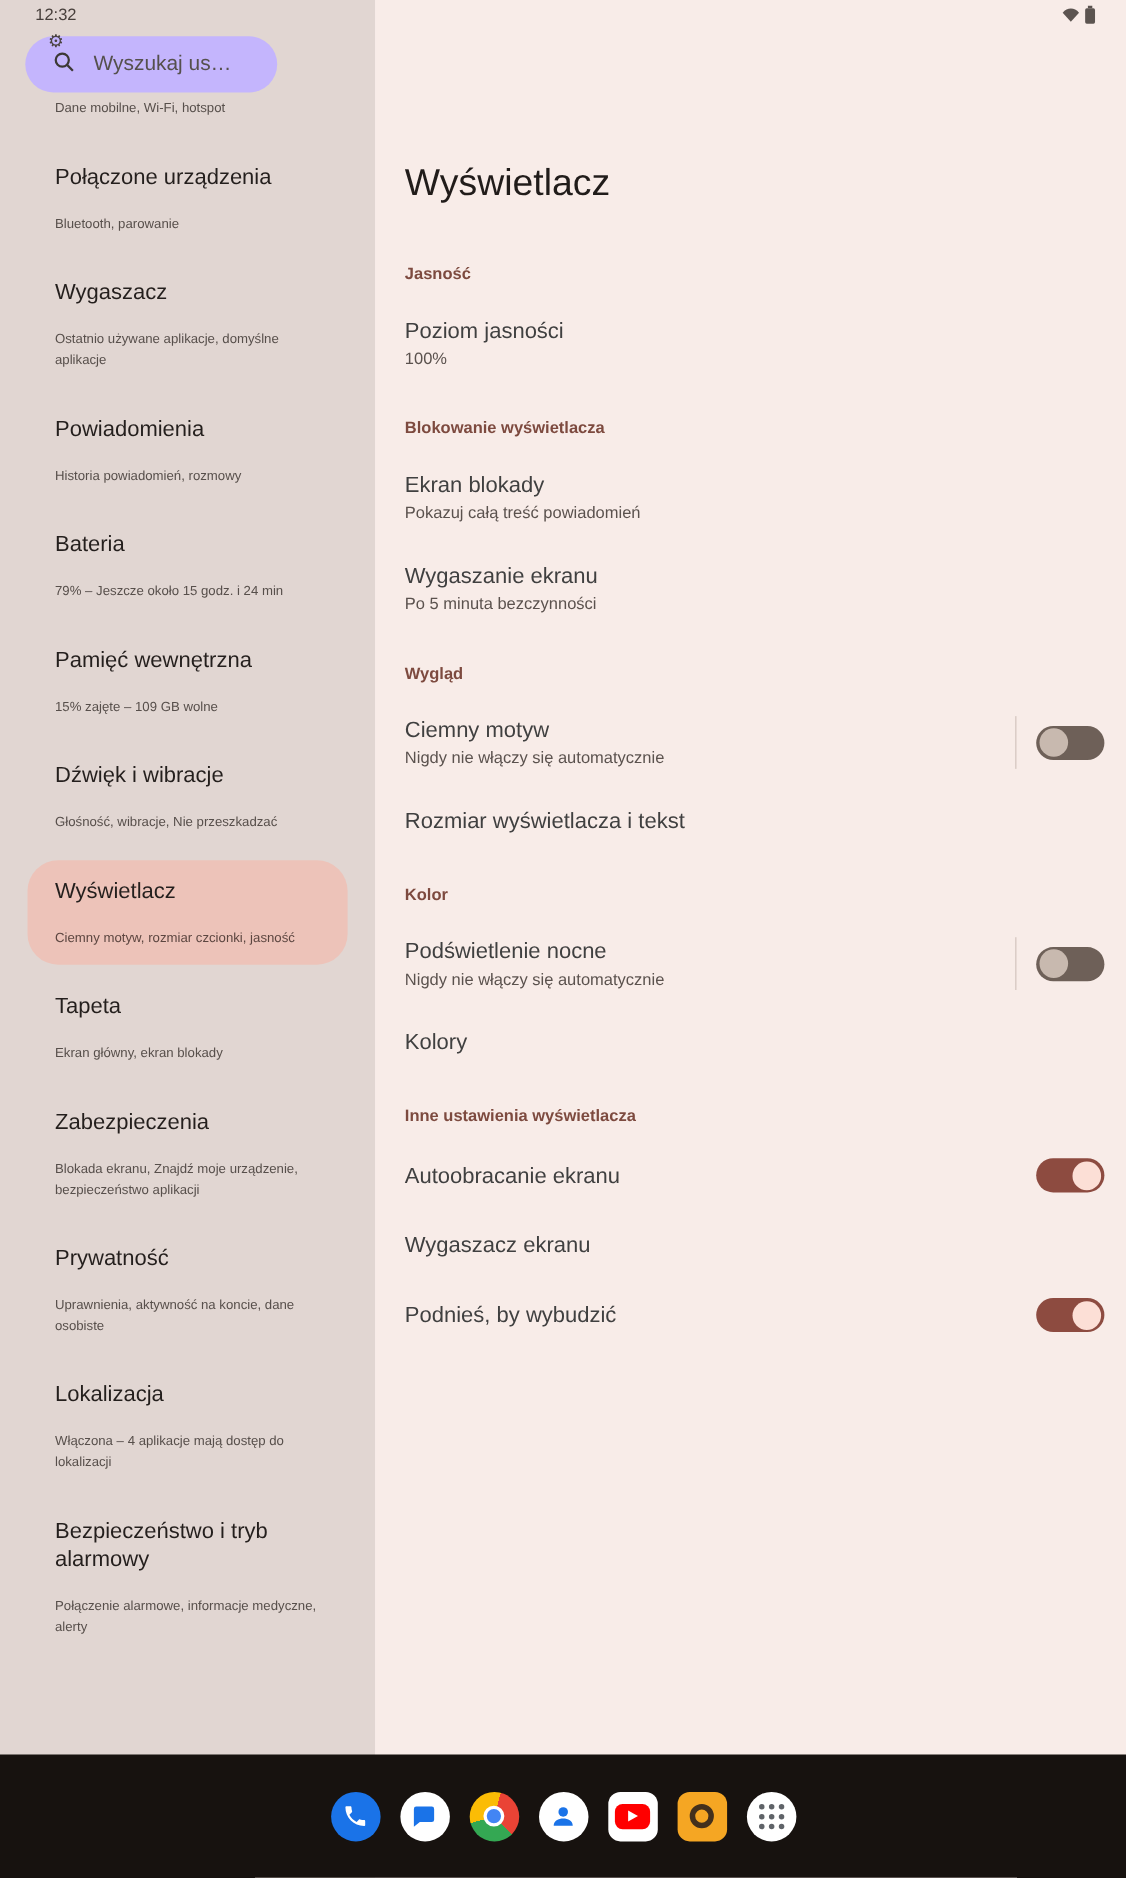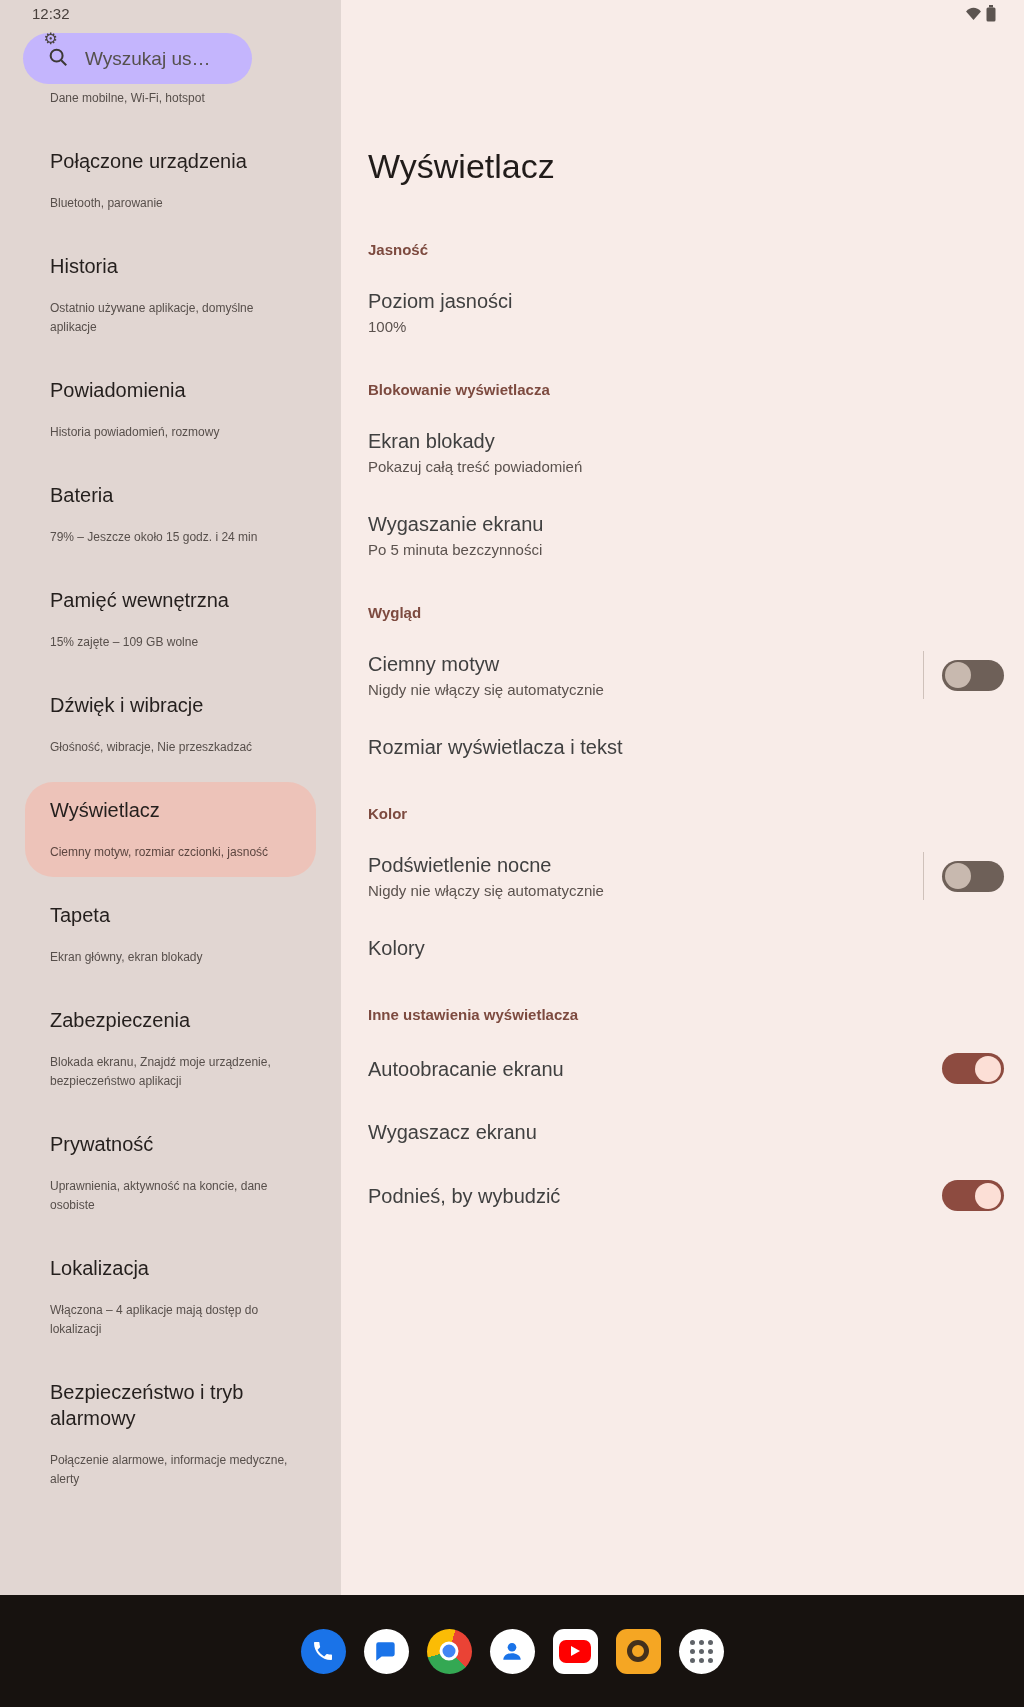--- a/index.html
+++ b/index.html
@@ -105,21 +105,21 @@
   <div class="nav">
     <div class="nav-item">
       <div class="nav-title">Sieć i internet</div>
       <div class="nav-sub">Dane mobilne, Wi-Fi, hotspot</div>
     </div>
     <div class="nav-item">
       <div class="nav-title">Połączone urządzenia</div>
       <div class="nav-sub">Bluetooth, parowanie</div>
     </div>
     <div class="nav-item">
-      <div class="nav-title">Historia</div>
+      <div class="nav-title">Wygaszacz</div>
       <div class="nav-sub">Ostatnio używane aplikacje, domyślne aplikacje</div>
     </div>
     <div class="nav-item">
       <div class="nav-title">Powiadomienia</div>
       <div class="nav-sub">Historia powiadomień, rozmowy</div>
     </div>
     <div class="nav-item">
       <div class="nav-title">Bateria</div>
       <div class="nav-sub">79% – Jeszcze około 15 godz. i 24 min</div>
     </div>

